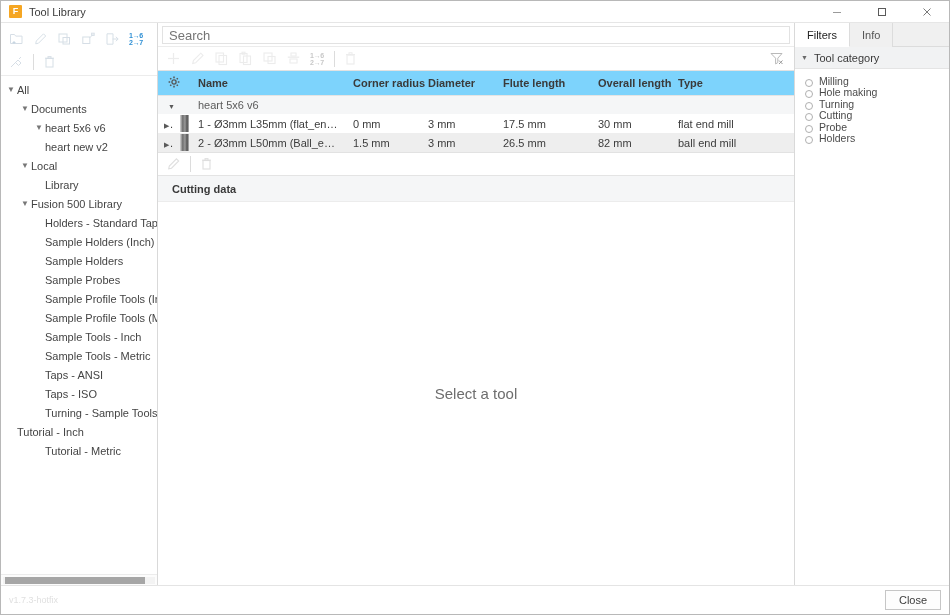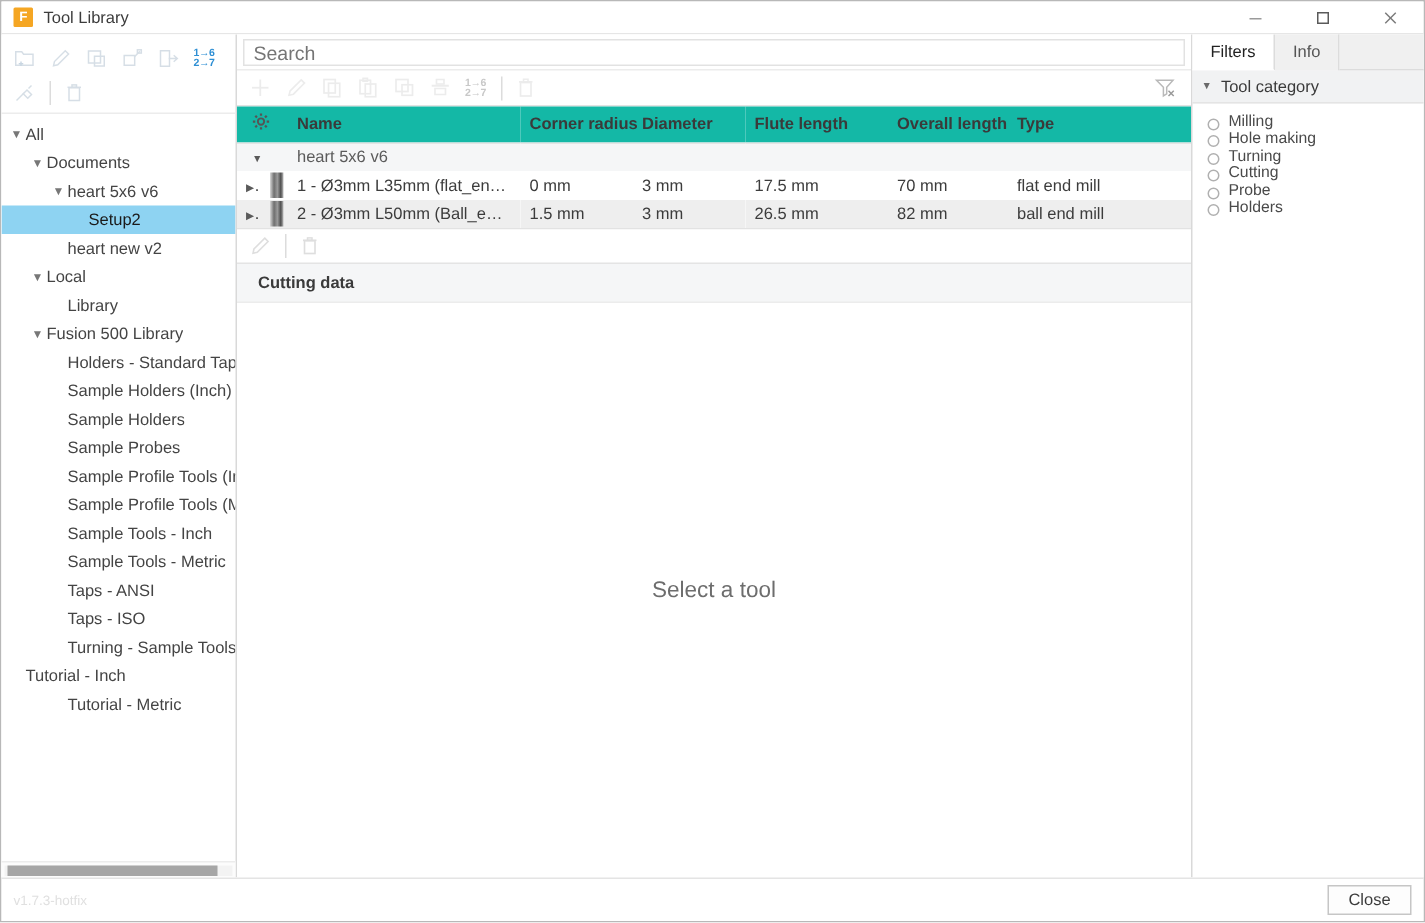--- a/index.html
+++ b/index.html
@@ -80,21 +80,21 @@
     border-top: 1px solid #ececec; border-bottom: 1px solid #e2e2e2;
     padding: 0 4px; background:#fff;
   }
   .ct-spacer { flex:1 1 auto; }
 
   
   .tablewrap { flex: 0 0 auto; border-bottom: 1px solid #e2e2e2; }
   table.tools { width: 100%; border-collapse: collapse; table-layout: fixed; }
   table.tools th {
     font-size: 11px; font-weight: bold; color: #3a3a3a; text-align: left;
-    height: 24px; padding: 0 6px; background: #14b8a6;
+    height: 24px; padding: 0 6px; background: #7dd3fc;
     border-bottom: 1px solid #e4e4e4; white-space: nowrap;
   }
   table.tools th.gear-col { width: 34px; padding-left:10px; }
   table.tools td {
     font-size: 11px; color: #3c3c3c; height: 19px; padding: 0 6px;
     white-space: nowrap; overflow: hidden; text-overflow: ellipsis;
   }
   tr.grouprow td { background: #f5f6f7; color:#5b5b5b; height: 19px; }
   tr.toolrow.alt td { background: #eeeeee; }
   tr.toolrow td { background: #ffffff; }
@@ -255,24 +255,20 @@
             <span class="chev">▼</span>
             <span class="tlabel">All</span>
           </div>
           <div class="tnode" style="padding-left: 18px;">
             <span class="chev">▼</span>
             <span class="tlabel">Documents</span>
           </div>
           <div class="tnode" style="padding-left: 32px;">
             <span class="chev">▼</span>
             <span class="tlabel">heart 5x6 v6</span>
-          </div>
-          <div class="tnode sel" style="padding-left: 46px;">
-            <span class="chev"></span>
-            <span class="tlabel">Setup2</span>
           </div>
           <div class="tnode" style="padding-left: 32px;">
             <span class="chev"></span>
             <span class="tlabel">heart new v2</span>
           </div>
           <div class="tnode" style="padding-left: 18px;">
             <span class="chev">▼</span>
             <span class="tlabel">Local</span>
           </div>
           <div class="tnode" style="padding-left: 32px;">
@@ -456,21 +452,21 @@
               </tr>
               <tr class="toolrow">
                 <td class="c-exp"><span class="exp-tri">▶</span></td>
                 <td class="c-ico">
                   <span class="toolthumb"></span>
                 </td>
                 <td>1 - Ø3mm L35mm (flat_endmill...</td>
                 <td>0 mm</td>
                 <td>3 mm</td>
                 <td>17.5 mm</td>
-                <td>70 mm</td>
+                <td>30 mm</td>
                 <td>flat end mill</td>
               </tr>
               <tr class="toolrow alt">
                 <td class="c-exp"><span class="exp-tri">▶</span></td>
                 <td class="c-ico">
                   <span class="toolthumb"></span>
                 </td>
                 <td>2 - Ø3mm L50mm (Ball_end_M...</td>
                 <td>1.5 mm</td>
                 <td>3 mm</td>

